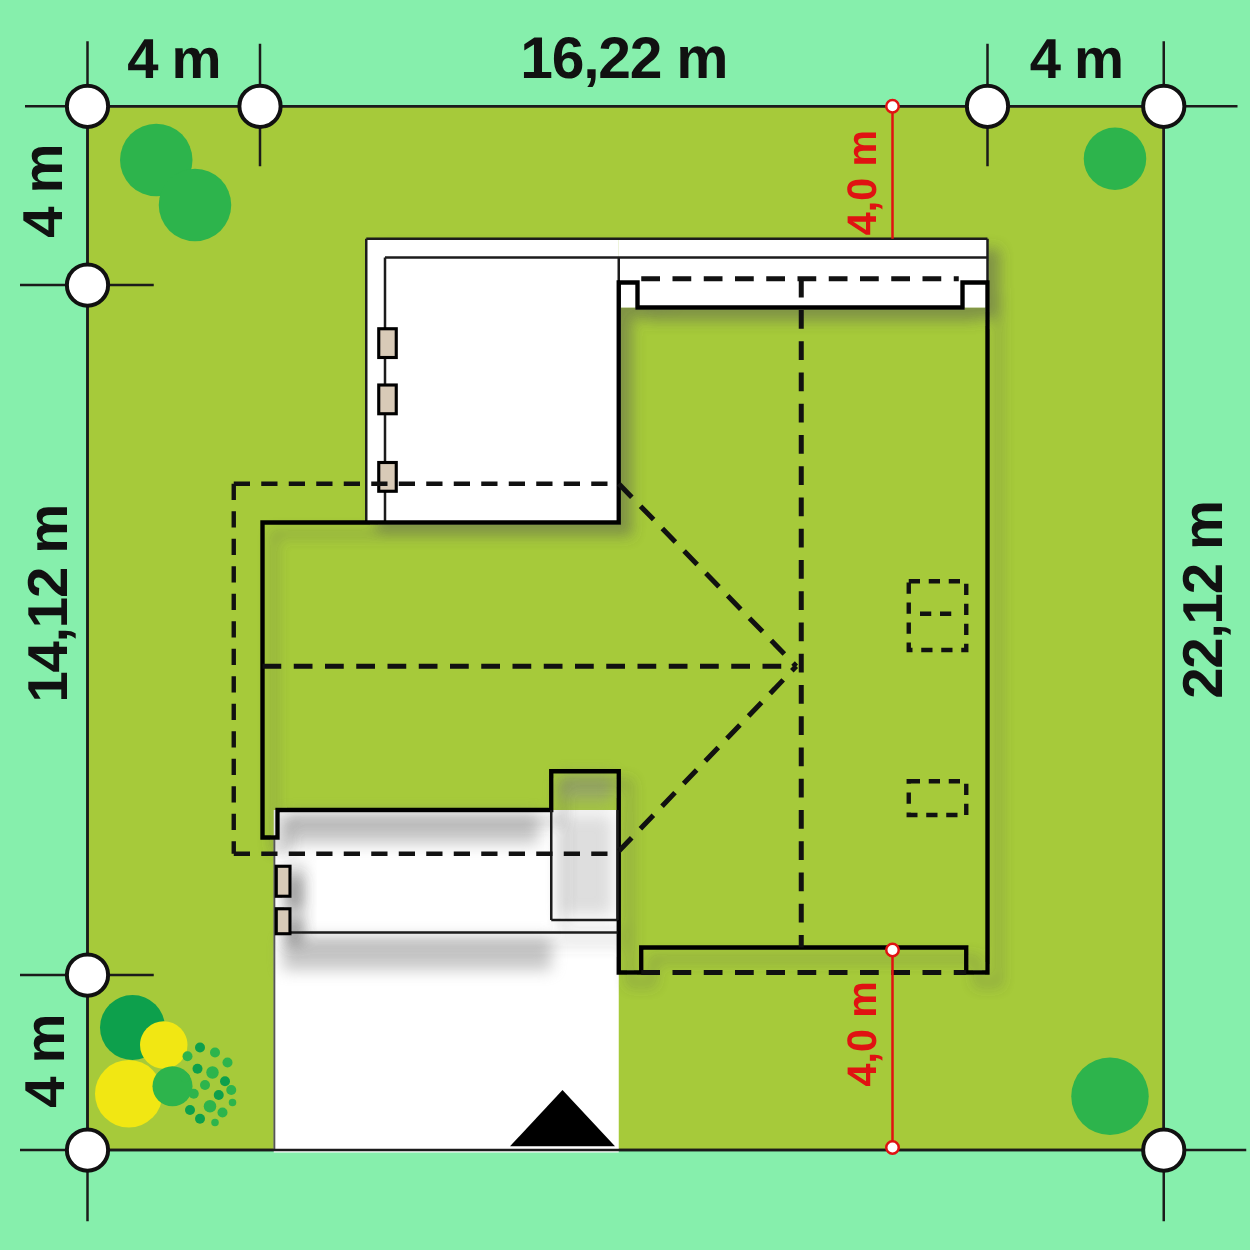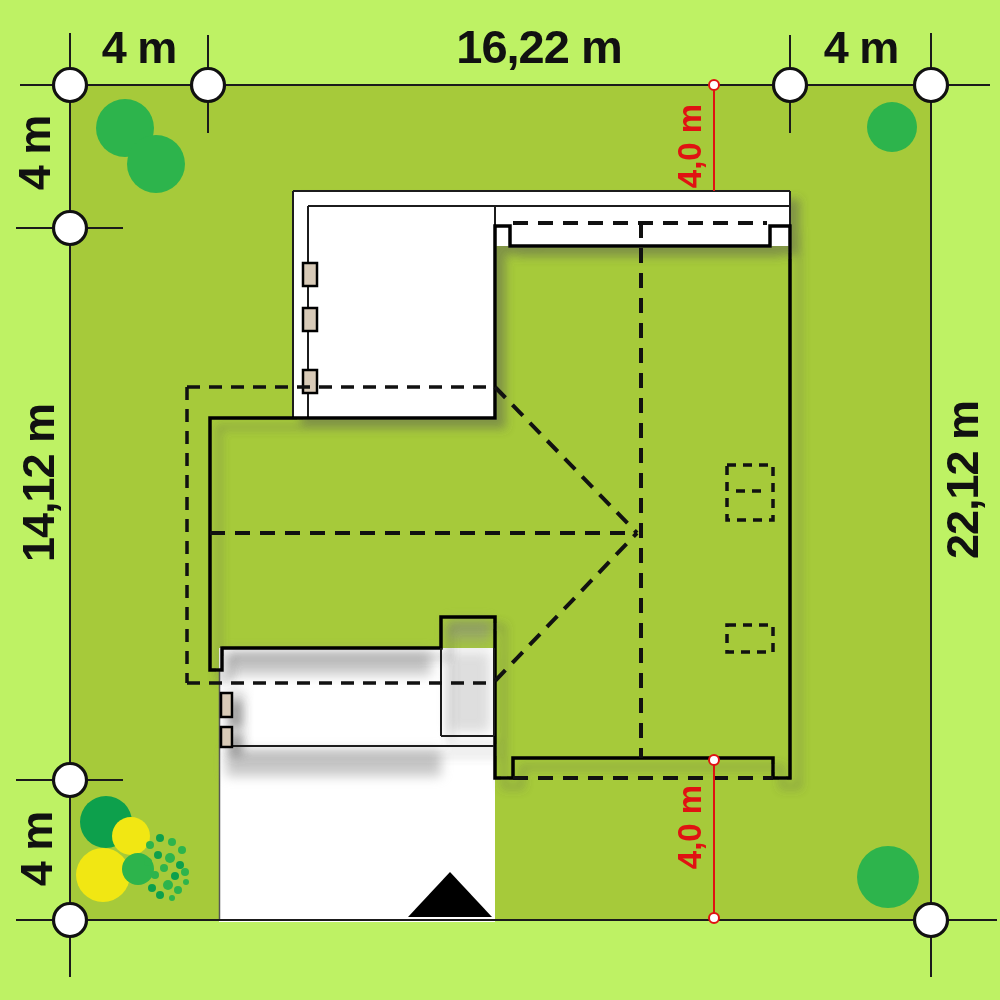--- a/index.html
+++ b/index.html
@@ -1,22 +1,22 @@
 <!DOCTYPE html>
 <html style="--lawn: #a6ca3a; --roof: #d8cab7; --tree: #2db44c; --tree-dark: #0da04c; --shrub-yellow: #f1e713; --dim-red: #e01212; --label: #111111;"><head>
 <meta charset="utf-8">
 <style>
   html,body{margin:0;padding:0;background:#ffffff;}
-  #stage{position:relative;width:1000px;height:1000px;background:#bef264;overflow:hidden;
+  #stage{position:relative;width:1000px;height:1000px;background:#86efac;overflow:hidden;
          font-family:"Liberation Sans",sans-serif;}
   #plan-svg{position:absolute;left:0;top:0;}
   .lbl{position:absolute;transform:translate(-50%,-50%);
        font-weight:700;font-size:45px;color:var(--label,#111);
        white-space:nowrap;letter-spacing:-1px;line-height:1;}
-  .big{font-size:47px;margin-left:40px;}
+  .big{font-size:47px;}
   .rot{transform:translate(-50%,-50%) rotate(-90deg);}
   .red{color:var(--dim-red,#e01212);font-size:33px;letter-spacing:0;}
   
   .lawn{fill:var(--lawn,#a6ca3a);stroke:#1b1b1b;stroke-width:2;}
   .white-fill{fill:#ffffff;}
   .beige{fill:var(--roof,#d8cab7);}
   .ln{stroke:#1b1b1b;stroke-width:2;fill:none;}
   .ln-thin{stroke:#555555;stroke-width:1.5;fill:none;}
   .thick{stroke:#000000;stroke-width:3.5;fill:none;}
   .dash{stroke:#111111;stroke-width:4;fill:none;stroke-dasharray:15 10;}

